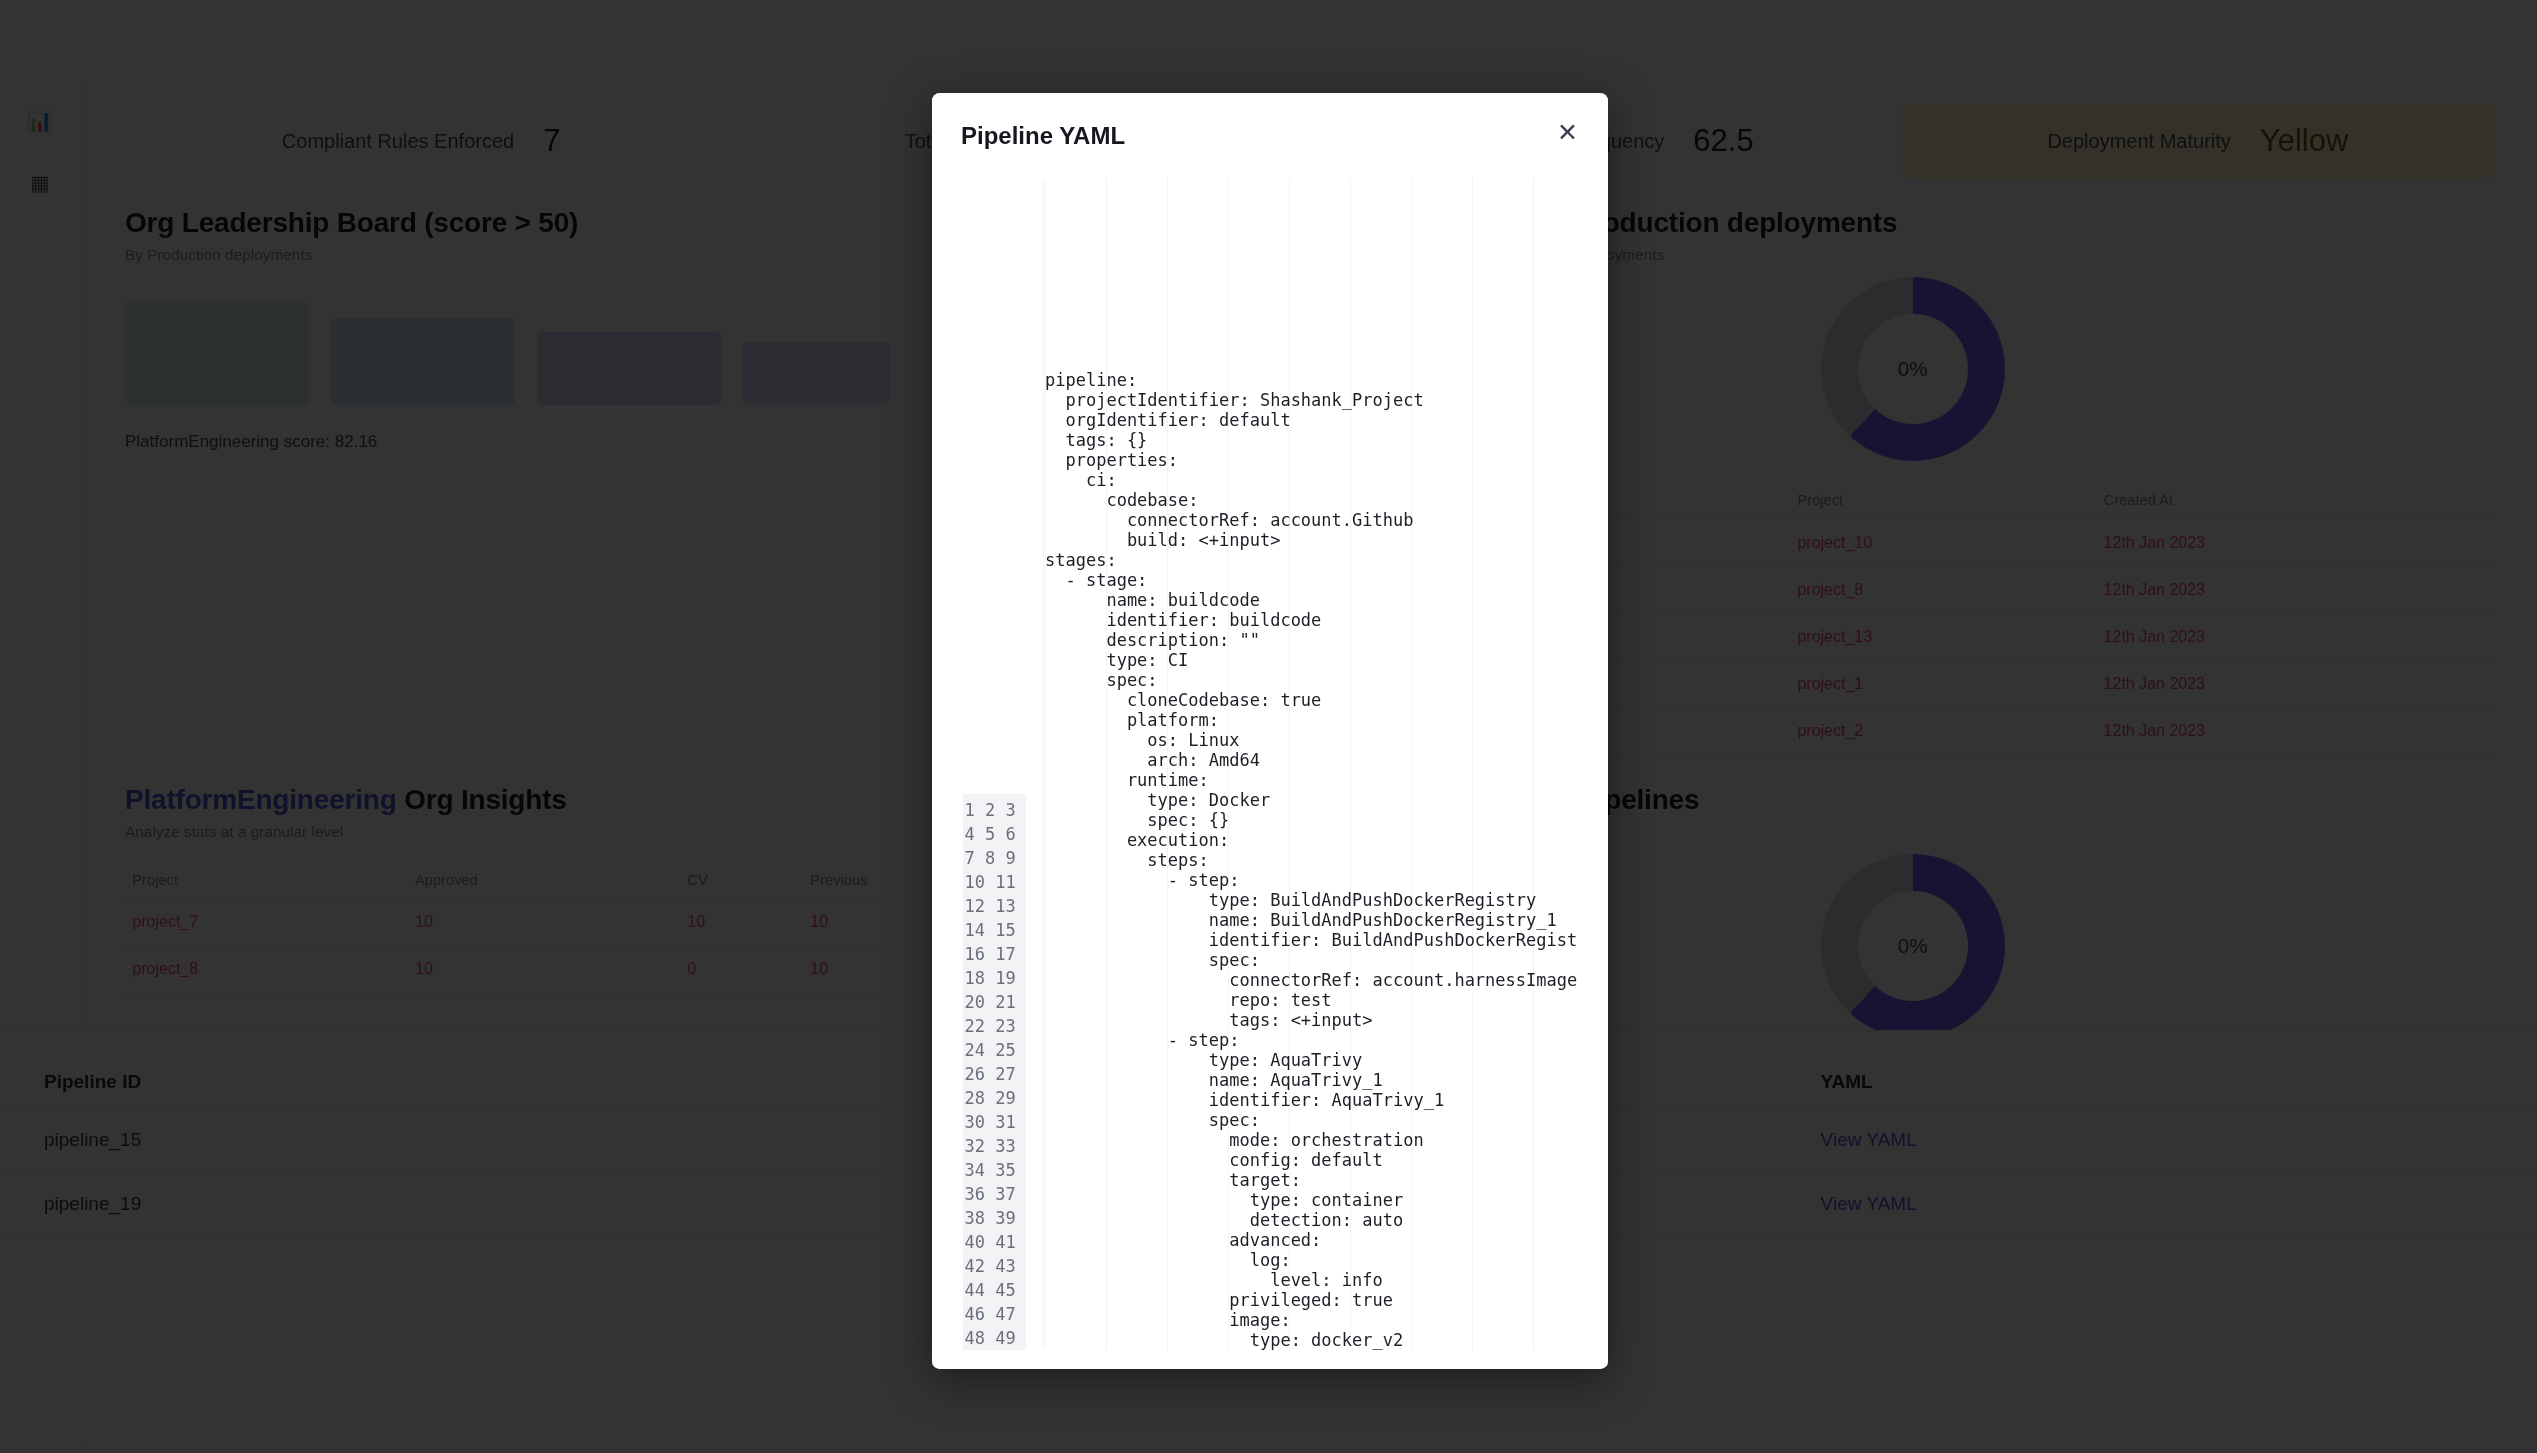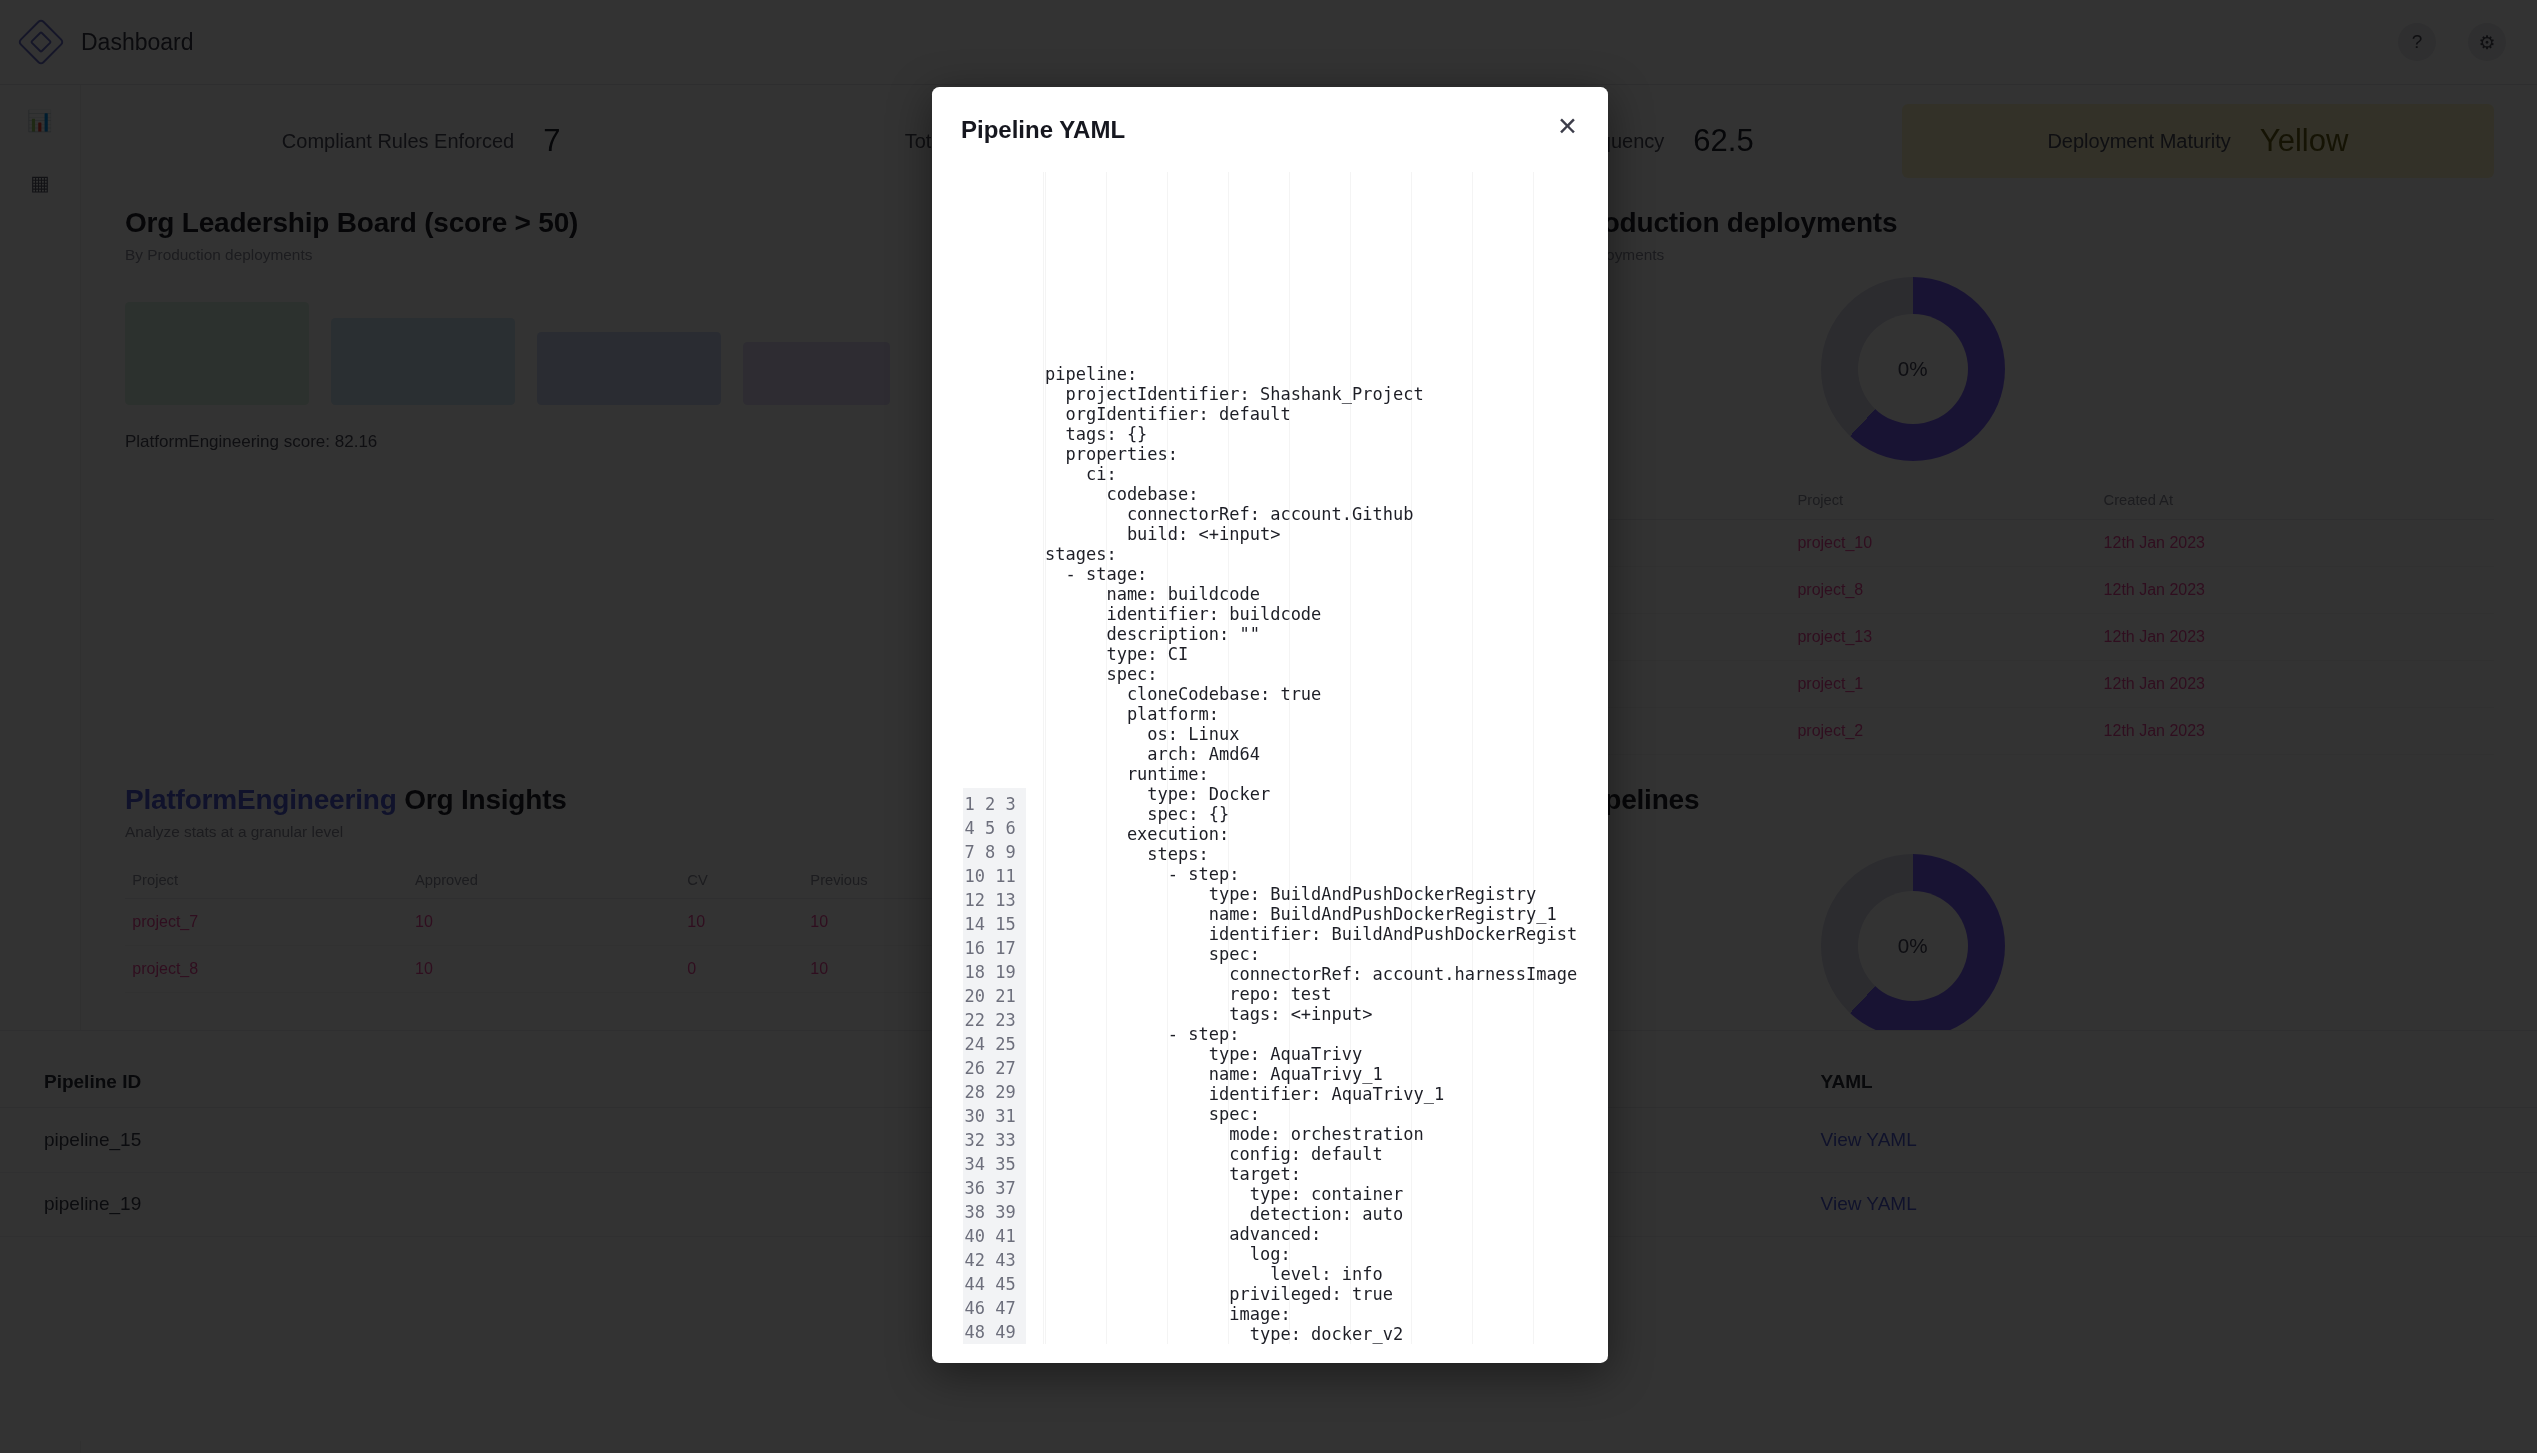--- a/index.html
+++ b/index.html
@@ -94,21 +94,21 @@
   }
   table.big td {
     font-size: 19px; color: #3b3c4a; padding: 20.6px 44px; border-bottom: 0.7px solid #f1f1f5;
   }
   table.big td.link { color: #4f5bd5; }
 
   
   .scrim { position: absolute; inset: 0; background: rgba(0,0,0,0.80); }
 
   .modal {
-    position: absolute; left: 932px; top: 87px; width: 676px; height: 1276px;
+    position: absolute; left: 932px; top: 93px; width: 676px; height: 1276px;
     background: #ffffff; border-radius: 7.3px; box-shadow: 0 10.3px 44px rgba(0,0,0,.45);
     display: flex; flex-direction: column; overflow: hidden;
   }
   .modal-head {
     height: 85px; display: flex; align-items: center; padding: 0 29px; position: relative; flex: 0 0 auto;
   }
   .modal-title { font-size: 24px; font-weight: 700; color: #16171f; }
   .modal-close {
     position: absolute; right: 23.5px; top: 22px; width: 34px; height: 34px;
     display: flex; align-items: center; justify-content: center;
@@ -136,30 +136,20 @@
     pointer-events:none;
   }
 </style>
 </head>
 <body>
 
 <div id="app">
 
   <div class="bg">
 
-    <div class="topbar">
-      <div class="logo-wrap">
-        <div class="logo-diamond"></div>
-      </div>
-      <div class="topbar-title">Dashboard</div>
-      <div class="topbar-right">
-        <div class="circ-icon">?</div>
-        <div class="circ-icon">⚙</div>
-      </div>
-    </div>
 
     <div class="leftrail">
       <div class="rail-ic">📊</div>
       <div class="rail-ic">▦</div>
     </div>
 
     <div class="content">
 
       <div class="kpi-row">
         <div class="kpi">

